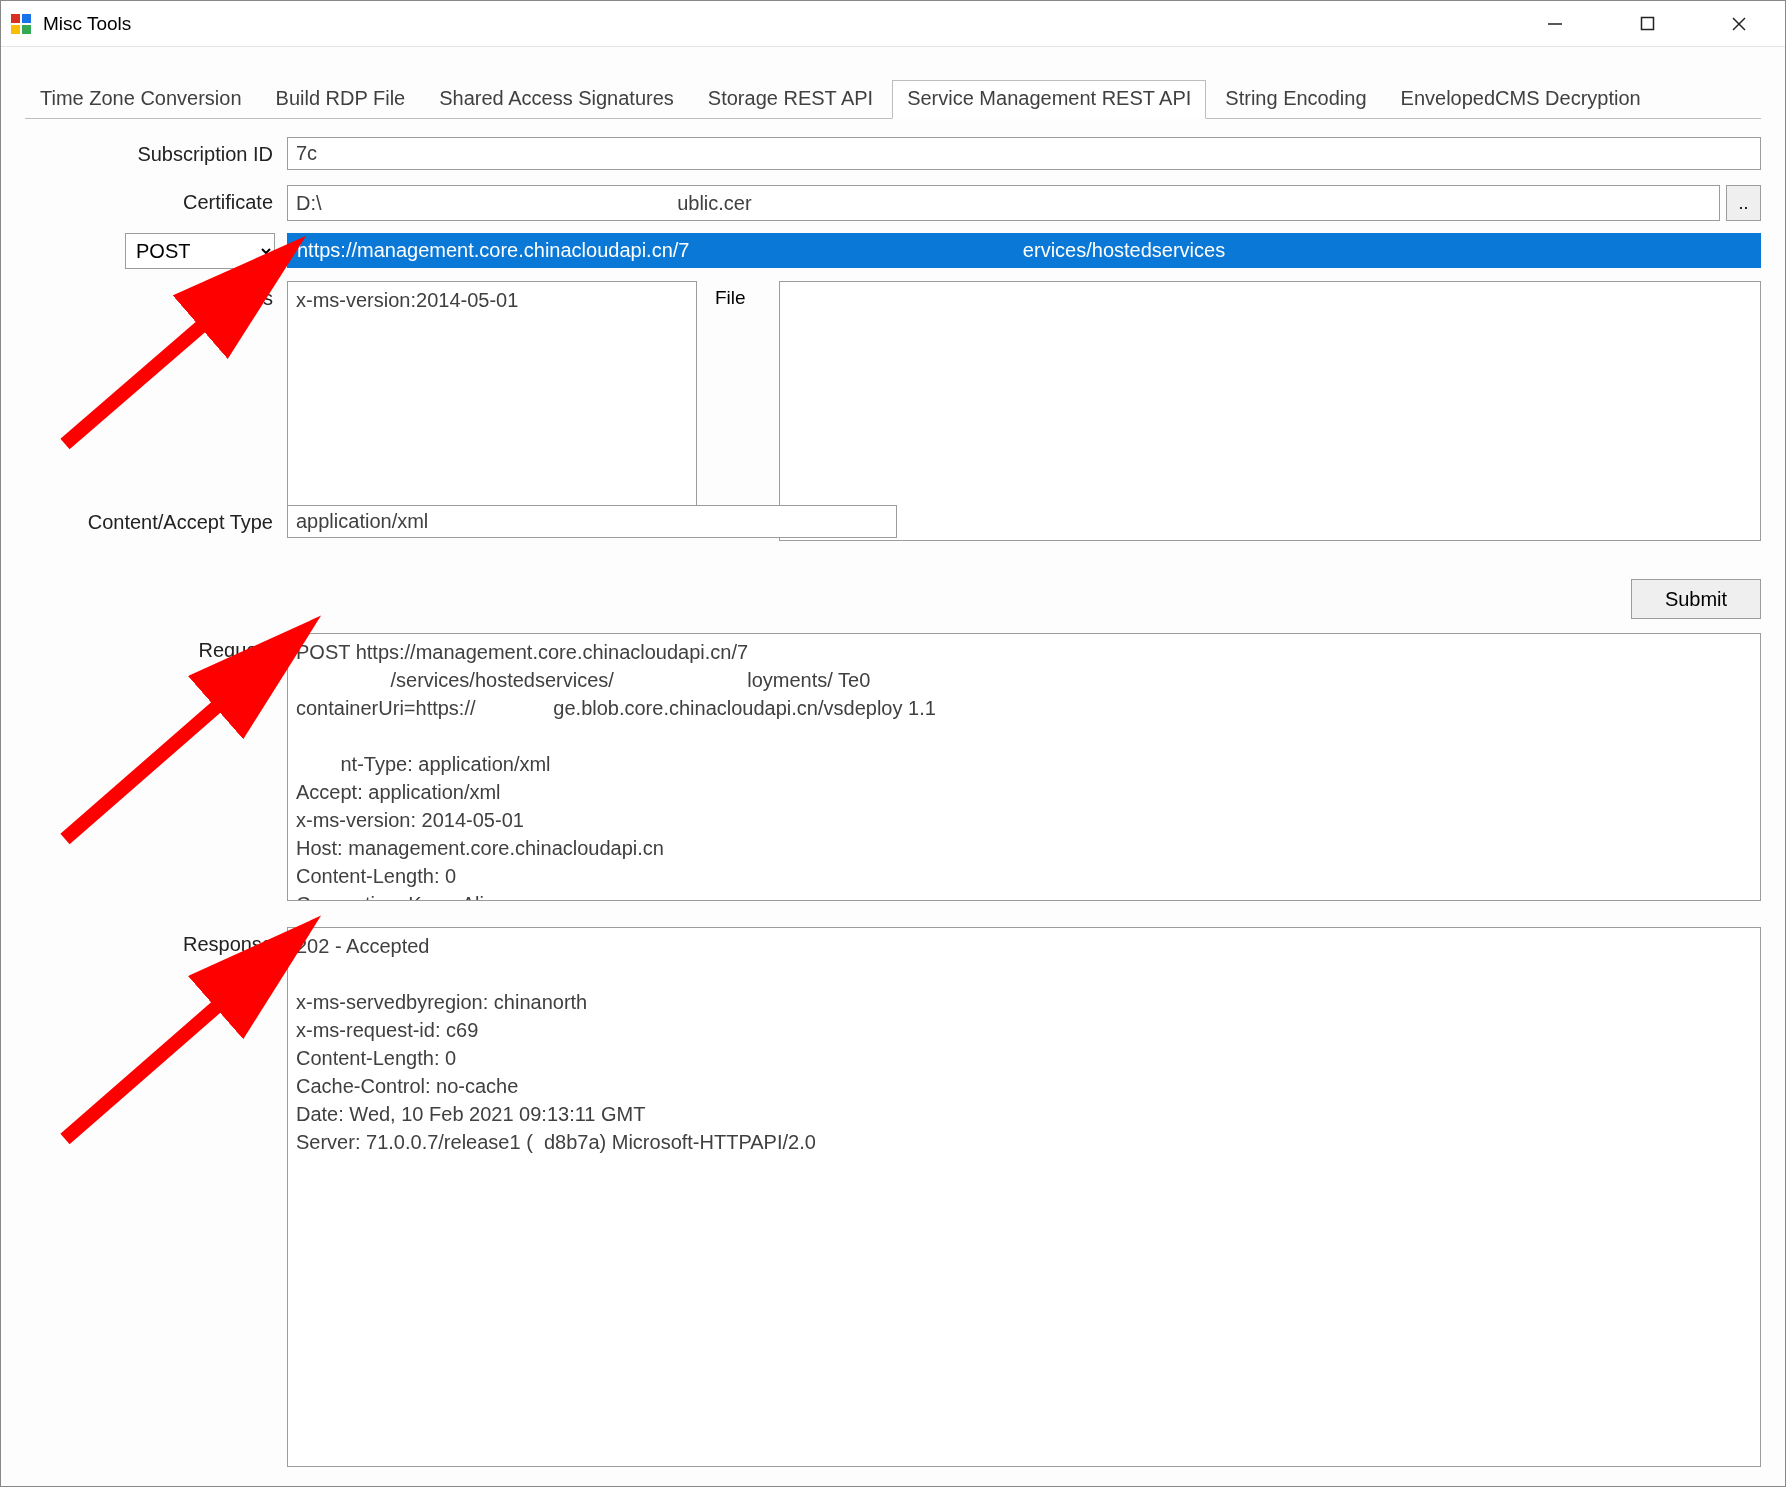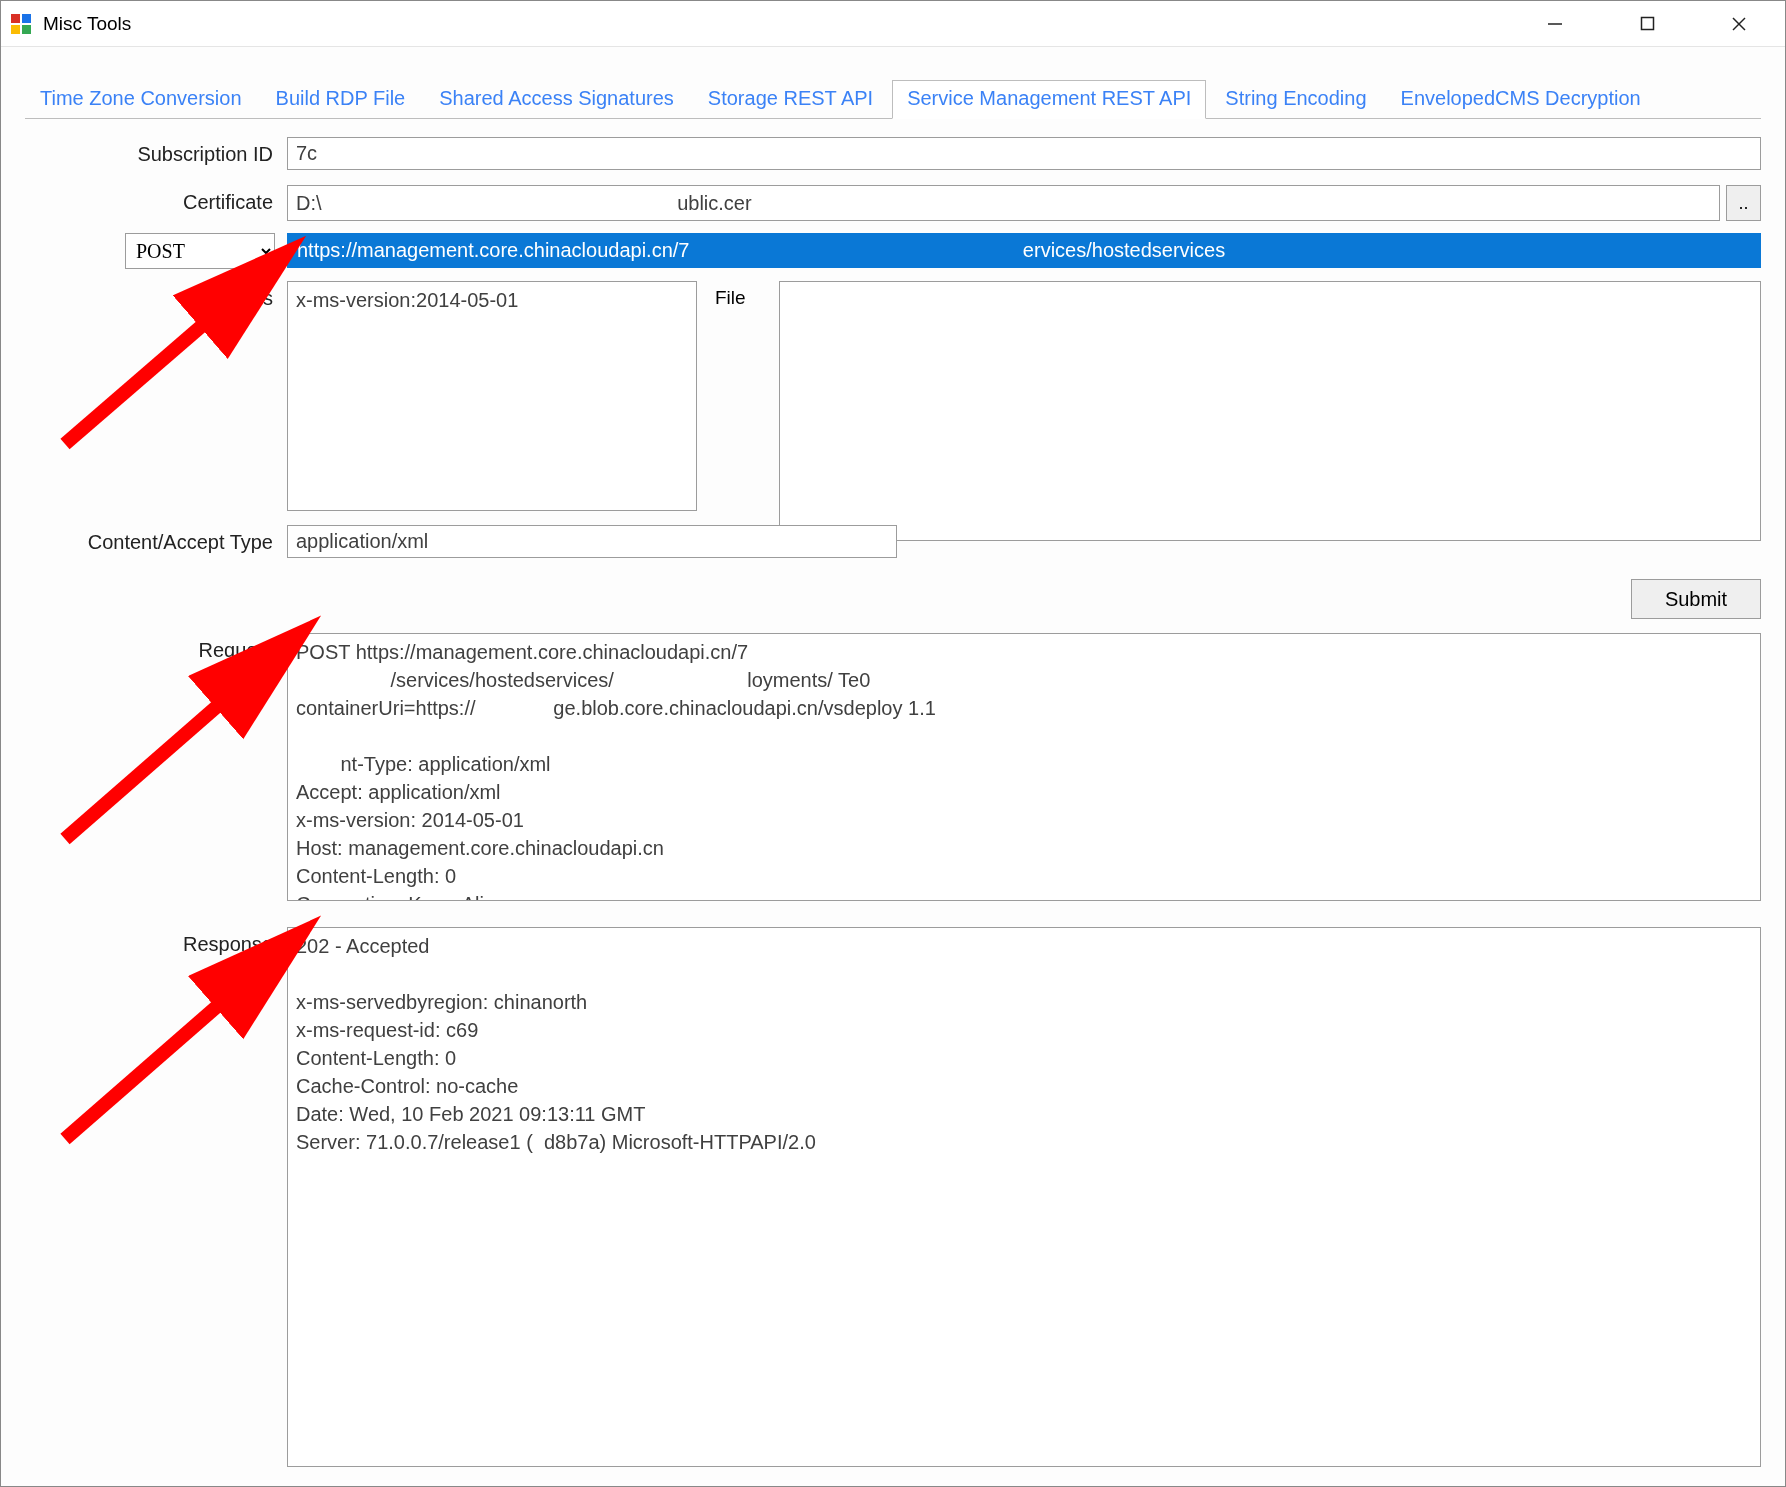--- a/index.html
+++ b/index.html
@@ -74,21 +74,21 @@
     left: 24px;
     right: 24px;
     height: 42px;
     display: flex;
     align-items: flex-end;
     border-bottom: 1px solid #bdbdbd;
   }
   .tab {
     padding: 6px 14px 8px 14px;
     font-size: 20px;
-    color: #3b82f6;
+    color: #404040;
     border: 1px solid transparent;
     border-bottom: none;
     cursor: default;
     white-space: nowrap;
   }
   .tab + .tab { margin-left: 4px; }
   .tab.active {
     border: 1px solid #bdbdbd;
     border-bottom: 1px solid #fff;
     background: #fff;
@@ -131,21 +131,21 @@
     border: 1px solid #9c9c9c;
     background: #fff;
     color: #404040;
     outline: none;
   }
   .input.sel {
     background: #0a78d6;
     color: #fff;
   }
   select.combo {
-    font-family: Liberation Serif, serif;
+    font-family: Liberation Sans, sans-serif;
     font-size: 20px;
     padding: 4px 6px;
     border: 1px solid #9c9c9c;
     background: #fff;
     color: #000;
     width: 150px;
     height: 36px;
   }
   .browse-btn {
     width: 36px;
@@ -267,21 +267,21 @@
 
       <div class="row" style="top:152px; height:230px;">
         <div class="lbl" style="top:6px;">Headers</div>
         <div class="fld" style="top:0; height:100%; display:flex; gap:18px;">
           <textarea class="input ta" style="width: 610px; height: 100%;">x-ms-version:2014-05-01</textarea>
           <div style="width:70px; padding-top:6px; text-align:left;">File</div>
           <textarea class="input ta" style="flex: 1 1 auto; height: 260px;"></textarea>
         </div>
       </div>
 
-      <div class="row" style="top:396px; height:36px;">
+      <div class="row" style="top:376px; height:36px;">
         <div class="lbl" style="top:6px;">Content/Accept Type</div>
         <div class="fld" style="top:0;">
           <input class="input" type="text" style="width: 610px;" value="application/xml">
         </div>
       </div>
 
       <div class="submit-btn" style="top:450px;">Submit</div>
 
       <div class="row" style="top:504px; height:268px;">
         <div class="lbl" style="top:6px;">Request</div>

